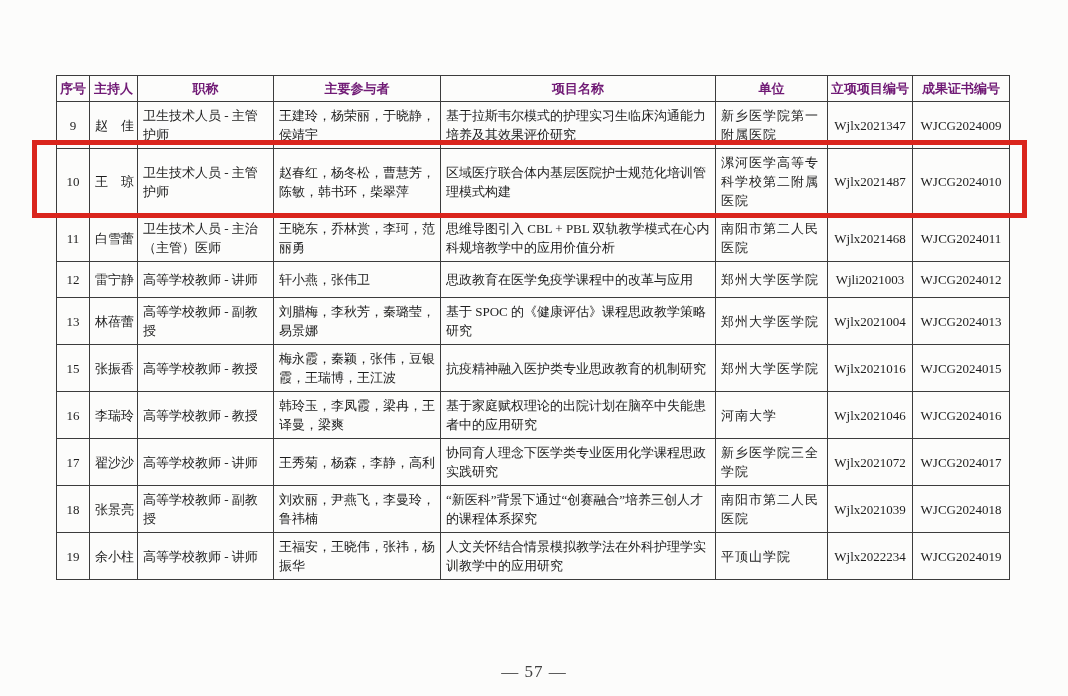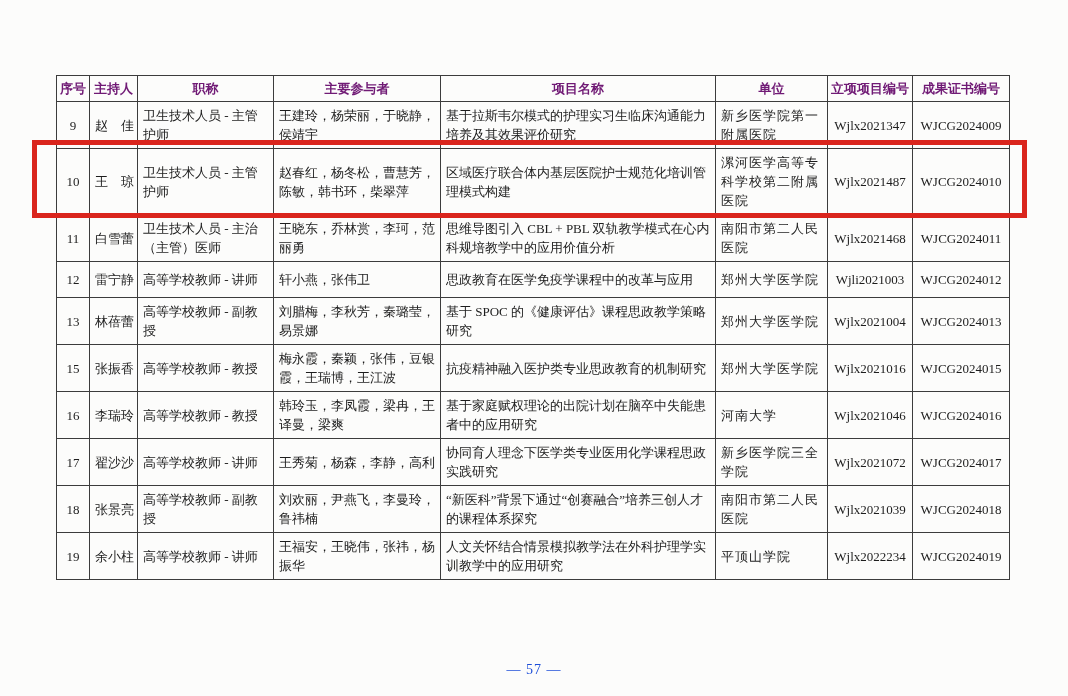--- a/index.html
+++ b/index.html
@@ -61,23 +61,23 @@
     border: 5px solid #da251d;
     z-index: 2;
     pointer-events: none;
   }
   .page-number {
     position: absolute;
     left: 0;
     right: 0;
     top: 662px;
     text-align: center;
-    font-size: 14px;
+    font-size: 17px;
     letter-spacing: 1px;
-    color: #1d4ed8;
+    color: #404040;
   }
 </style>
 </head>
 <body>
 
 <div class="page">
   <div class="table-wrap">
     <table>
       <colgroup>
         <col class="c1">

